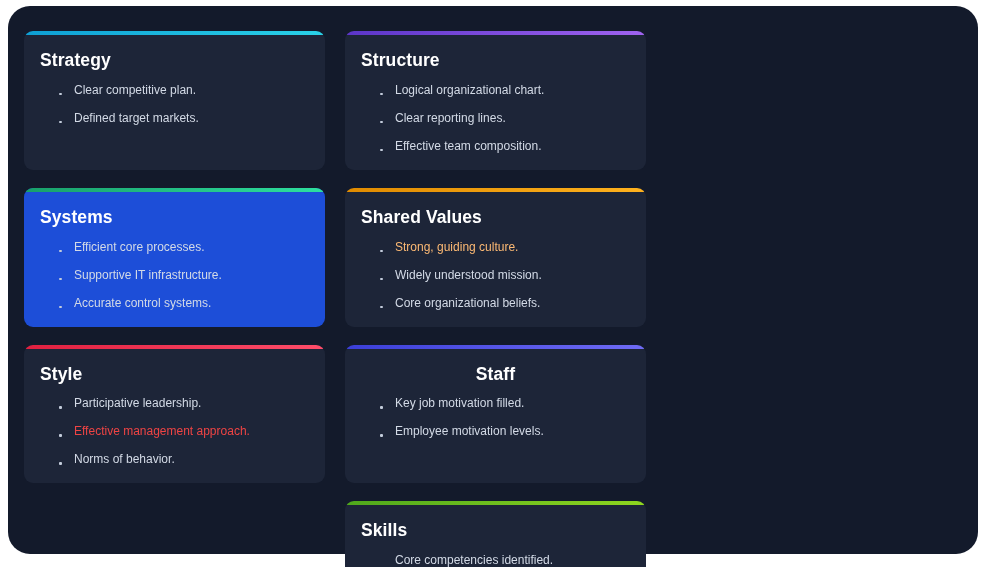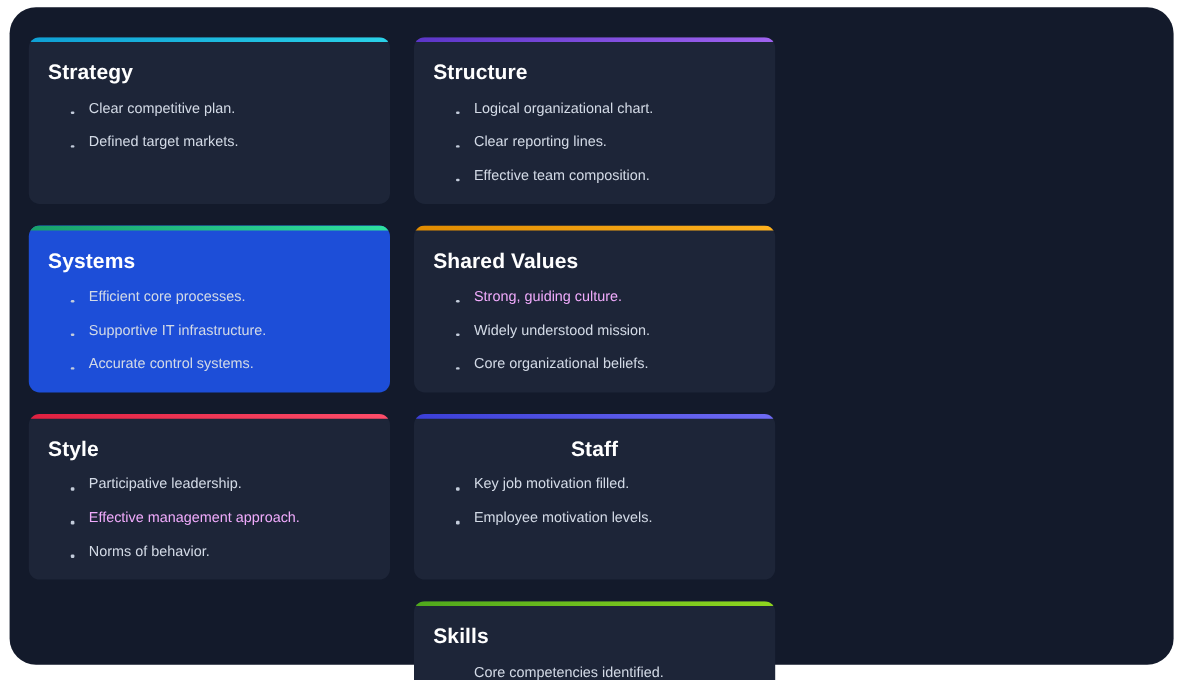--- a/index.html
+++ b/index.html
@@ -138,32 +138,32 @@
           <li style="color: rgb(211, 218, 230);"><span class="bullet-dot" style="background: rgb(195, 204, 219);"></span><span>Efficient core processes.</span></li>
           <li style="color: rgb(211, 218, 230);"><span class="bullet-dot" style="background: rgb(195, 204, 219);"></span><span>Supportive IT infrastructure.</span></li>
           <li style="color: rgb(211, 218, 230);"><span class="bullet-dot" style="background: rgb(195, 204, 219);"></span><span>Accurate control systems.</span></li>
         </ul>
       </div>
 
       <div class="card" style="background: rgb(29, 37, 56);">
         <div class="card-accent" style="background: linear-gradient(90deg, rgb(224, 139, 0) 0%, rgb(255, 178, 30) 100%);"></div>
         <div class="card-title" style="color: rgb(255, 255, 255);">Shared Values</div>
         <ul class="card-list">
-          <li style="color: #f0abfc;"><span class="bullet-dot" style="background: rgb(195, 204, 219);"></span><span>Strong, guiding culture.</span></li>
+          <li style="color: #fdba74;"><span class="bullet-dot" style="background: rgb(195, 204, 219);"></span><span>Strong, guiding culture.</span></li>
           <li style="color: rgb(211, 218, 230);"><span class="bullet-dot" style="background: rgb(195, 204, 219);"></span><span>Widely understood mission.</span></li>
           <li style="color: rgb(211, 218, 230);"><span class="bullet-dot" style="background: rgb(195, 204, 219);"></span><span>Core organizational beliefs.</span></li>
         </ul>
       </div>
 
       <div class="card" style="background: rgb(29, 37, 56);">
         <div class="card-accent" style="background: linear-gradient(90deg, rgb(224, 32, 64) 0%, rgb(255, 77, 106) 100%);"></div>
         <div class="card-title" style="color: rgb(255, 255, 255);">Style</div>
         <ul class="card-list">
           <li style="color: rgb(211, 218, 230);"><span class="bullet-dot" style="background: rgb(195, 204, 219);"></span><span>Participative leadership.</span></li>
-          <li style="color: #f0abfc;"><span class="bullet-dot" style="background: rgb(195, 204, 219);"></span><span>Effective management approach.</span></li>
+          <li style="color: #ef4444;"><span class="bullet-dot" style="background: rgb(195, 204, 219);"></span><span>Effective management approach.</span></li>
           <li style="color: rgb(211, 218, 230);"><span class="bullet-dot" style="background: rgb(195, 204, 219);"></span><span>Norms of behavior.</span></li>
         </ul>
       </div>
 
       <div class="card" style="background: rgb(29, 37, 56);">
         <div class="card-accent" style="background: linear-gradient(90deg, rgb(59, 63, 216) 0%, rgb(111, 107, 245) 100%);"></div>
         <div class="card-title" style="color: rgb(255, 255, 255); text-align: center;">Staff</div>
         <ul class="card-list">
           <li style="color: rgb(211, 218, 230);"><span class="bullet-dot" style="background: rgb(195, 204, 219);"></span><span>Key job motivation filled.</span></li>
           <li style="color: rgb(211, 218, 230);"><span class="bullet-dot" style="background: rgb(195, 204, 219);"></span><span>Employee motivation levels.</span></li>

